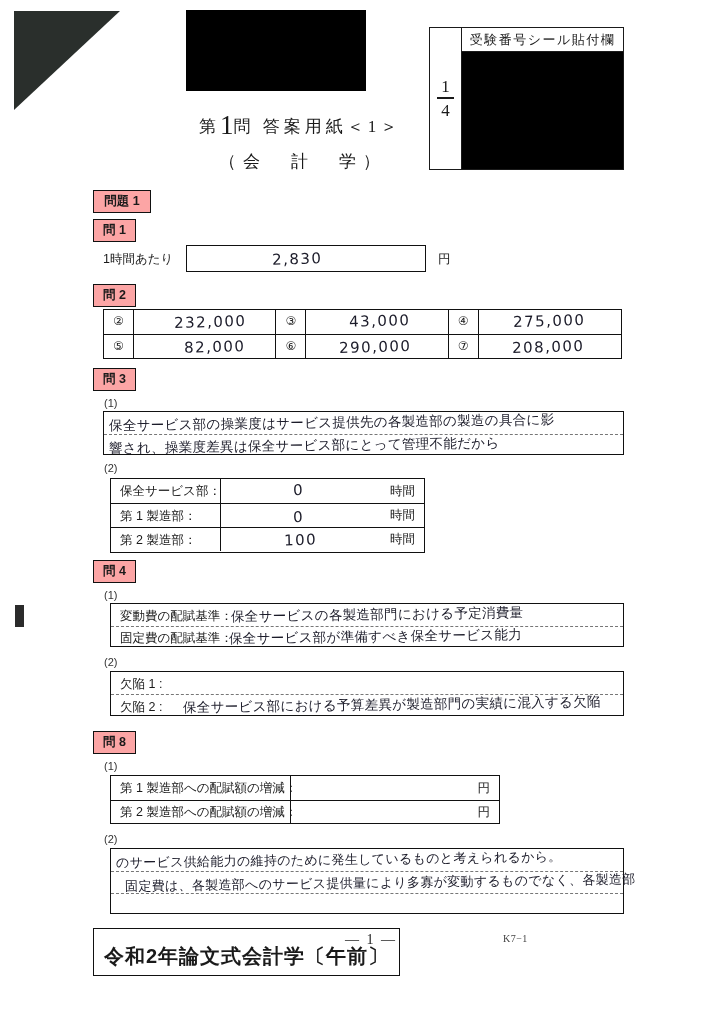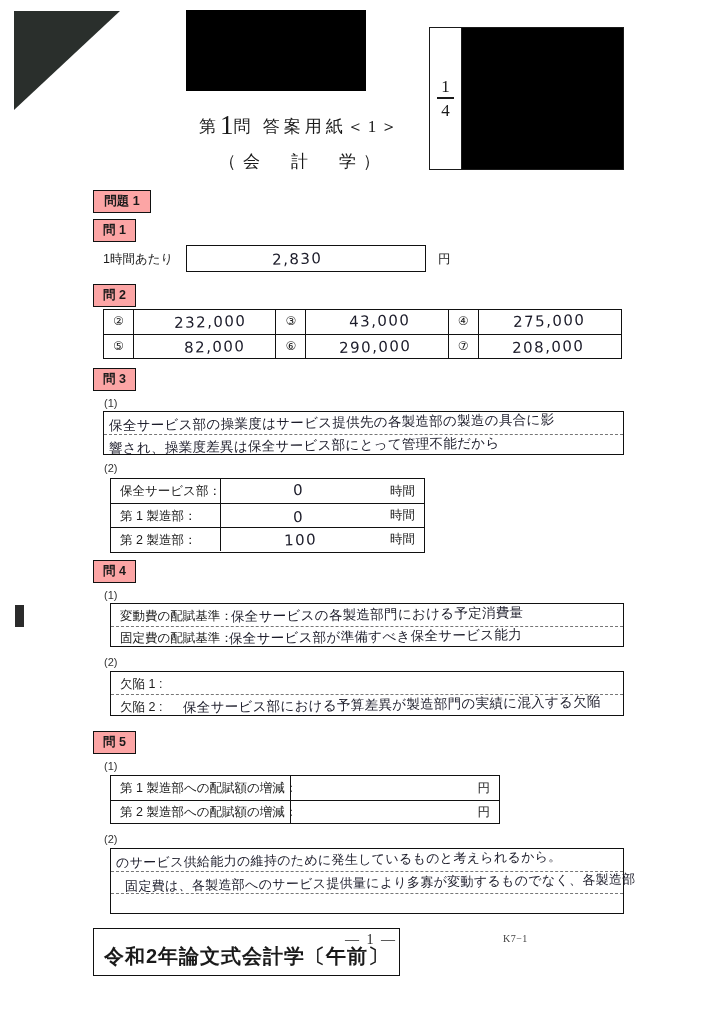--- a/index.html
+++ b/index.html
@@ -204,20 +204,21 @@
   <div class="side-mark"></div>
   <div class="redaction-top"></div>
 
   <div class="exam-no-box">
     <div class="exam-no-frac">
       <div class="num">1</div>
       <div class="bar"></div>
       <div class="den">4</div>
     </div>
     <div class="exam-no-right">
+      <div class="exam-no-title">受験番号シール貼付欄</div>
       <div class="exam-no-sticker"></div>
     </div>
   </div>
 
   <div class="title-block">
     <div class="title-line1"><span>第</span><span class="big">1</span><span>問 答案用紙＜1＞</span></div>
     <div class="title-line2">（会　計　学）</div>
   </div>
 
   <div class="chip wide" style="left:93px;top:190px;">問題 1</div>
@@ -315,21 +316,21 @@
     <div class="row dashed" style="height:22px;">
       <span class="static-label" style="position:absolute;left:9px;top:4px;">欠陥 1 :</span>
       <span class="hand sent" style="left:72px;top:2px;"></span>
     </div>
     <div class="row dashed" style="height:22px;">
       <span class="static-label" style="position:absolute;left:9px;top:4px;">欠陥 2 :</span>
       <span class="hand sent" style="left:72px;top:1px;">保全サービス部における予算差異が製造部門の実績に混入する欠陥</span>
     </div>
   </div>
 
-  <div class="chip narrow" style="left:93px;top:731px;">問 5</div>
+  <div class="chip narrow" style="left:93px;top:731px;">問 8</div>
   <div class="subnum" style="left:104px;top:760px;">(1)</div>
   <div class="frame" style="left:110px;top:775px;width:390px;height:49px;">
     <div class="row" style="height:24px;">
       <div class="cell-label cell-sep" style="width:180px;line-height:24px;height:100%;">第 1 製造部への配賦額の増減：</div>
       <div class="cell-value">
           <span class="hand num" style="left:40px;top:3px;"></span>
         </div>
       <div class="cell-unit">円</div>
     </div>
     <div class="row" style="height:23px;">

